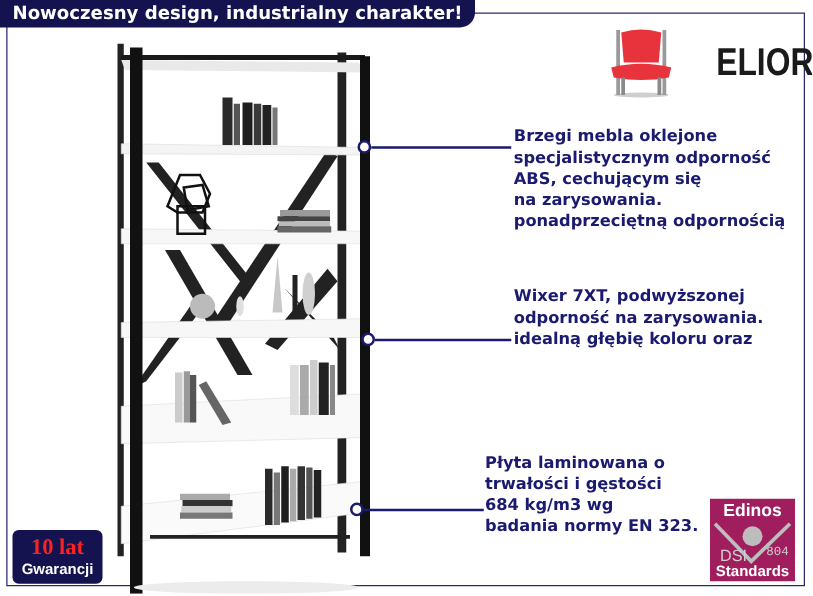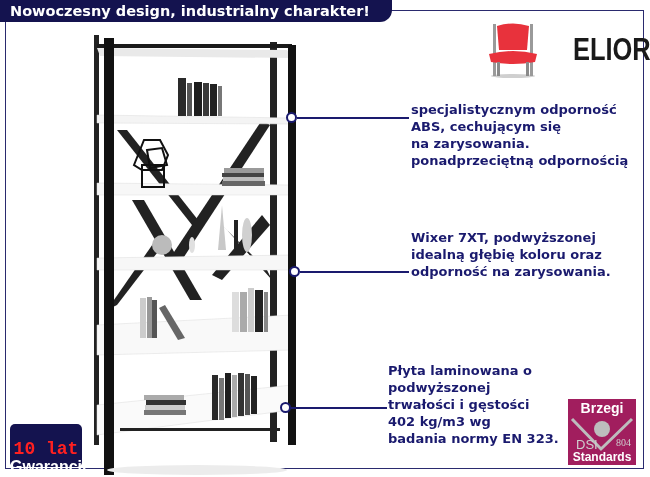--- a/index.html
+++ b/index.html
@@ -5,21 +5,21 @@
   * { box-sizing: border-box; margin: 0; padding: 0; }
   html, body { width: 650px; height: 477px; background: #ffffff; overflow: hidden; }
   body { position: relative; font-family: "DejaVu Sans", sans-serif; }
 
   .frame {
     position: absolute; left: 5px; top: 10px; width: 639px; height: 459px;
     border-left: 1px solid #2a2a6e; border-right: 1px solid #2a2a6e; border-bottom: 1px solid #2a2a6e;
     border-top: 1px solid #2a2a6e;
   }
   .banner {
-    position: absolute; left: 0; top: 0; height: 22px; padding: 0 22px 0 10px;
+    position: absolute; left: 0; top: 0; height: 22px; padding: 0 10px 0 10px;
     background: #14134f; color: #ffffff; font-weight: bold; font-size: 14.5px;
     line-height: 22px; border-radius: 0 0 12px 0; white-space: nowrap;
   }
 
   .logo { position: absolute; left: 483px; top: 18px; width: 150px; height: 62px; }
   .logo-text {
     position: absolute; left: 90px; top: 14px; font-family: "Liberation Sans", sans-serif;
     font-weight: bold; font-size: 31px; letter-spacing: 0px; color: #1a1a1a;
     transform: scaleX(0.82); transform-origin: left;
   }
@@ -32,30 +32,30 @@
   .callout-line { position: absolute; height: 1.5px; background: #1a1a6e; }
   .callout-dot {
     position: absolute; width: 11px; height: 11px; border-radius: 50%;
     border: 2px solid #1a1a6e; background: #ffffff;
   }
 
   .warranty {
     position: absolute; left: 10px; top: 424px; width: 72px; height: 43px;
     background: #14134f; border-radius: 5px; text-align: center;
   }
-  .warranty .big { color: #ff2020; font-size: 18px; font-weight: bold; line-height: 22px; padding-top: 14px; font-family: Liberation Mono, monospace; }
-  .warranty .small { color: #ffffff; font-size: 16px; font-weight: bold; line-height: 14px; font-family: "Liberation Sans", sans-serif; }
+  .warranty .big { color: #ff2020; font-size: 18px; font-weight: bold; line-height: 22px; padding-top: 2px; font-family: Liberation Serif, serif; }
+  .warranty .small { color: #ffffff; font-size: 12px; font-weight: bold; line-height: 14px; font-family: "Liberation Sans", sans-serif; }
 
   .edinos {
     position: absolute; left: 568px; top: 399px; width: 68px; height: 66px; background: #a11e5e;
   }
   .edinos .t1 { position: absolute; left: 0; top: 1px; width: 100%; text-align: center; color: #fff; font-weight: bold; font-size: 14px; font-family: "Liberation Sans", sans-serif; }
   .edinos .t2 { position: absolute; left: 0; bottom: 1px; width: 100%; text-align: center; color: #fff; font-weight: bold; font-size: 12px; font-family: "Liberation Sans", sans-serif; }
   .edinos .dsi { position: absolute; left: 8px; top: 38px; color: #cfcfcf; font-size: 13px; font-family: "Liberation Sans", sans-serif; }
-  .edinos .num { position: absolute; right: 5px; top: 38px; color: #cfcfcf; font-size: 10px; font-family: Liberation Serif, serif; }
+  .edinos .num { position: absolute; right: 5px; top: 38px; color: #cfcfcf; font-size: 10px; font-family: Liberation Mono, monospace; }
 </style>
 </head>
 <body>
 
 <div class="frame"></div>
 
 <div class="banner">Nowoczesny design, industrialny charakter!</div>
 
 <div class="logo">
   <svg width="62" height="62" viewBox="0 0 62 62" style="position:absolute;left:0;top:0;">
@@ -139,51 +139,51 @@
   <rect x="140" y="345" width="5" height="42" fill="#aaa"></rect>
   <rect x="146" y="343" width="6" height="43" fill="#333"></rect>
   <rect x="153" y="344" width="5" height="41" fill="#555"></rect>
   <rect x="159" y="346" width="6" height="38" fill="#222"></rect>
   <ellipse cx="105" cy="440" rx="90" ry="5" fill="#ececec"></ellipse>
 </svg>
 
 <div class="callout-dot" style="left:286px;top:112px;"></div>
 <div class="callout-line" style="left:297px;top:117px;width:112px;"></div>
 <div class="callout-text" style="left:411px;top:101px;">
+  <div>Brzegi mebla oklejone</div>
   <div>specjalistycznym odporność</div>
   <div>ABS, cechującym się</div>
   <div>na zarysowania.</div>
   <div>ponadprzeciętną odpornością</div>
 </div>
 
 <div class="callout-dot" style="left:289px;top:266px;"></div>
 <div class="callout-line" style="left:300px;top:271px;width:109px;"></div>
 <div class="callout-text" style="left:411px;top:229px;">
   <div>Wixer 7XT, podwyższonej</div>
+  <div>odporność na zarysowania.</div>
   <div>idealną głębię koloru oraz</div>
-  <div>odporność na zarysowania.</div>
 </div>
 
 <div class="callout-dot" style="left:280px;top:402px;"></div>
 <div class="callout-line" style="left:291px;top:407px;width:96px;"></div>
 <div class="callout-text" style="left:388px;top:362px;">
   <div>Płyta laminowana o</div>
-  <div>podwyższonej</div>
   <div>trwałości i gęstości</div>
-  <div>402 kg/m3 wg</div>
+  <div>684 kg/m3 wg</div>
   <div>badania normy EN 323.</div>
 </div>
 
 <div class="warranty">
   <div class="big">10 lat</div>
   <div class="small">Gwarancji</div>
 </div>
 
 <div class="edinos">
-  <div class="t1">Brzegi</div>
+  <div class="t1">Edinos</div>
   <svg width="68" height="66" viewBox="0 0 68 66" style="position:absolute;left:0;top:0;">
     <polyline points="4,20 33,50 64,20" fill="none" stroke="#bdbdbd" stroke-width="3"></polyline>
     <circle cx="34" cy="30" r="8" fill="#bdbdbd"></circle>
   </svg>
   <div class="dsi">DSI</div>
   <div class="num">804</div>
   <div class="t2">Standards</div>
 </div>
 
 </body></html>

